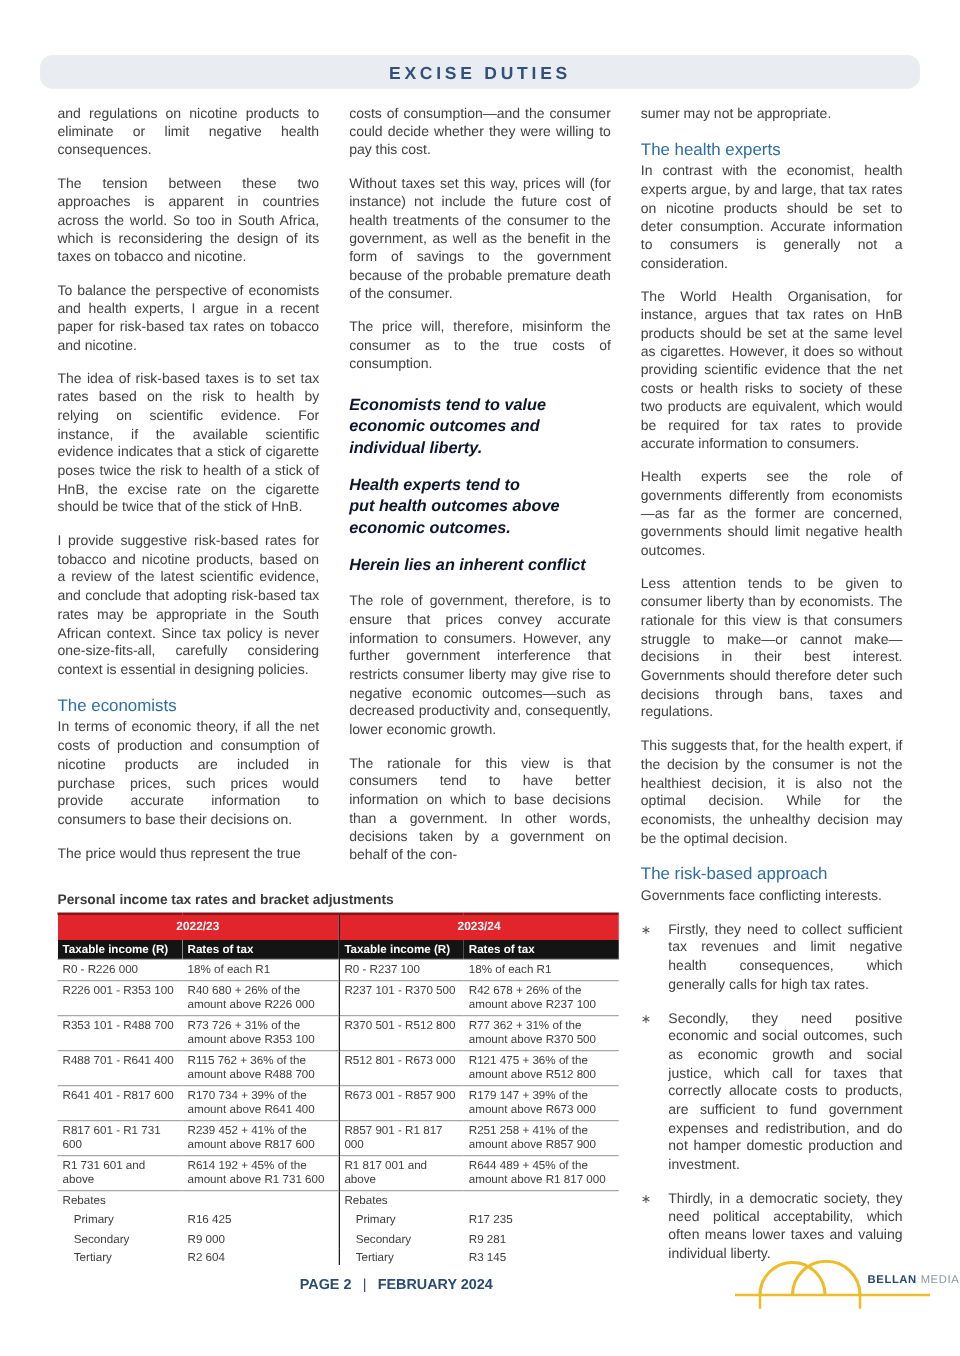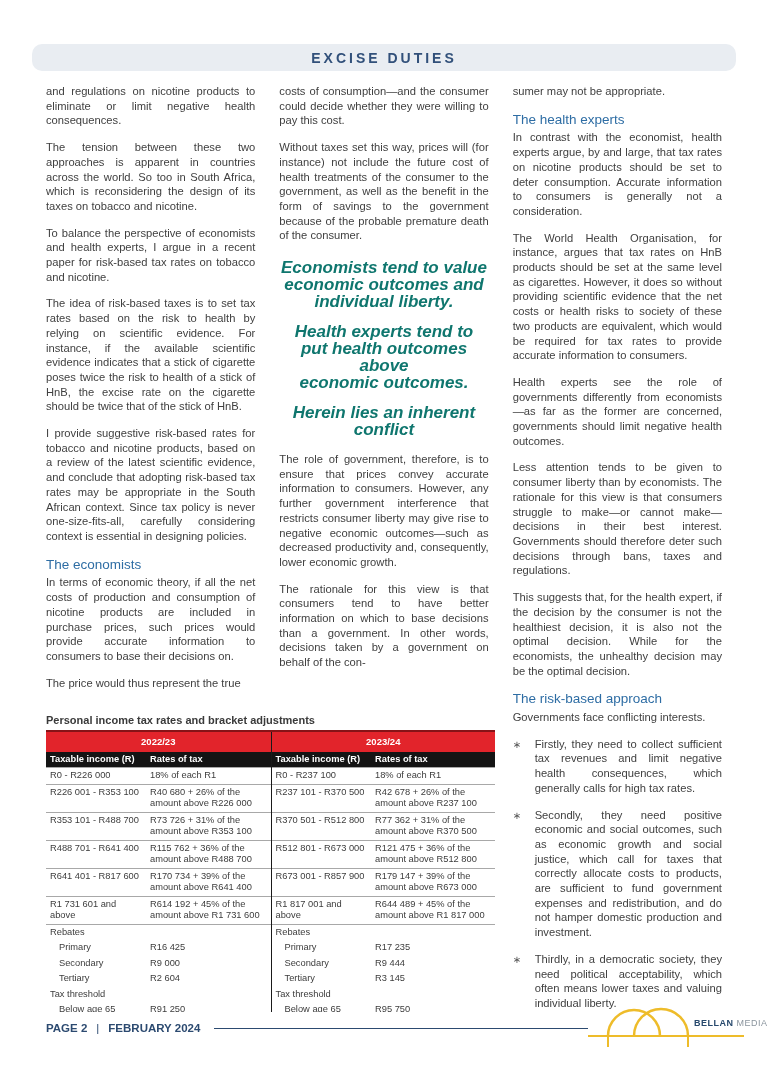--- a/index.html
+++ b/index.html
@@ -18,43 +18,43 @@
   }
   .band-title { font-size:14px; font-weight:600; letter-spacing:3px; color:#31507a; }
 
   
   .content { position:absolute; left:46px; top:84px; width:676px; display:flex; gap:24px; }
   .col { width:210px; font-size:11.2px; line-height:14.7px; text-align:justify; }
   .col p.body { margin-bottom:12px; }
   h2.sec { font-size:13.5px; font-weight:400; color:#2e6da4; text-align:left; margin:14px 0 3px 0; }
   .quote-block { margin:16px 0 14px 0; }
   .quote-block p {
-    color:#0f766e; font-style:italic; font-weight:600; text-align:center;
-    font-size:17px; line-height:17px; white-space:pre-line; margin-bottom:13px;
+    color:#0f172a; font-style:italic; font-weight:600; 
+    font-size:13px; line-height:17px; white-space:pre-line; margin-bottom:13px;
   }
   .bullet { display:flex; margin-bottom:12px; }
   .bullet .mk { width:22px; flex:none; color:#555; font-size:10px; text-align:left; padding-top:1px; }
   .bullet p { flex:1; }
 
   
   .table-block { position:absolute; left:46px; top:714px; width:452px; background:#fff; }
   .table-title { font-size:11px; font-weight:bold; color:#3a3a3a; margin-bottom:4px; }
   table.tax { width:449px; border-collapse:collapse; font-size:9.3px; line-height:11.5px; color:#3c3c3c; table-layout:fixed; border-bottom:2px solid #e2242b; }
   .tax th, .tax td { padding:2px 4px; vertical-align:top; text-align:left; overflow:hidden; }
   .tax tr.yr th { background:#e2242b; color:#fff; font-weight:bold; text-align:center; font-size:9.5px; padding:4px 0; border-top:2.5px solid #871317; }
   .tax tr.hd th { background:#141414; color:#fff; font-weight:bold; }
   .tax td.c2, .tax th.c2 { border-left:1px solid #1a1a1a; }
   .tax tbody.brackets td { border-top:1px solid #a8a8a8; }
   .tax tr.label-row td { border-top:1px solid #a8a8a8; font-weight:normal; }
   .tax tbody.sub td.c0, .tax tbody.sub td.c2 { padding-left:13px; }
   .source { font-size:9.3px; font-style:italic; color:#3c3c3c; margin-top:4px; }
 
   
   .footer { position:absolute; left:0; right:0; top:1012px; bottom:0; background:#fff; }
-  .footer-row { position:absolute; left:46px; top:10px; right:180px; display:flex; align-items:center; }
+  .footer-row { position:absolute; left:46px; top:10px; right:180px; display:flex; align-items:center;flex-direction:column; }
   .footer-text { font-size:11.5px; font-weight:bold; color:#2c4a70; white-space:nowrap; }
   .footer-text .sep { margin:0 9px; font-weight:normal; }
   .footer-rule { flex:1; border-top:1.5px solid #2c4a70; margin-left:14px; }
   .logo { position:absolute; right:22px; top:-6px; width:160px; height:52px; }
   .logo svg { position:absolute; left:0; top:0; }
   .logo-text { position:absolute; left:84px; top:12px; font-size:9px; letter-spacing:0.5px; white-space:nowrap; }
   .logo-text .b1 { color:#27496d; font-weight:bold;padding-left:24px; }
   .logo-text .b2 { color:#8b959e; font-weight:normal; margin-left:3px; }
 </style>
 </head>
@@ -73,20 +73,21 @@
     <p class="body">The idea of risk-based taxes is to set tax rates based on the risk to health by relying on scientific evidence. For instance, if the available scientific evidence indicates that a stick of cigarette poses twice the risk to health of a stick of HnB, the excise rate on the cigarette should be twice that of the stick of HnB.</p>
     <p class="body">I provide suggestive risk-based rates for tobacco and nicotine products, based on a review of the latest scientific evidence, and conclude that adopting risk-based tax rates may be appropriate in the South African context. Since tax policy is never one-size-fits-all, carefully considering context is essential in designing policies.</p>
     <h2 class="sec">The economists</h2>
     <p class="body">In terms of economic theory, if all the net costs of production and consumption of nicotine products are included in purchase prices, such prices would provide accurate information to consumers to base their decisions on.</p>
     <p class="body">The price would thus represent the true</p>
   </div>
 
   <div class="col">
     <p class="body">costs of consumption—and the consumer could decide whether they were willing to pay this cost.</p>
     <p class="body">Without taxes set this way, prices will (for instance) not include the future cost of health treatments of the consumer to the government, as well as the benefit in the form of savings to the government because of the probable premature death of the consumer.</p>
+    <p class="body">The price will, therefore, misinform the consumer as to the true costs of consumption.</p>
     <div class="quote-block">
       <p>Economists tend to value
 economic outcomes and
 individual liberty.</p>
       <p>Health experts tend to
 put health outcomes above
 economic outcomes.</p>
       <p>Herein lies an inherent conflict</p>
     </div>
     <p class="body">The role of government, therefore, is to ensure that prices convey accurate information to consumers. However, any further government interference that restricts consumer liberty may give rise to negative economic outcomes—such as decreased productivity and, consequently, lower economic growth.</p>
@@ -164,20 +165,26 @@
           <td class="c2">R512 801 - R673 000</td>
           <td class="c3">R121 475 + 36% of the amount above R512 800</td>
         </tr>
         <tr>
           <td class="c0">R641 401 - R817 600</td>
           <td class="c1">R170 734 + 39% of the amount above R641 400</td>
           <td class="c2">R673 001 - R857 900</td>
           <td class="c3">R179 147 + 39% of the amount above R673 000</td>
         </tr>
         <tr>
+          <td class="c0">R817 601 - R1 731 600</td>
+          <td class="c1">R239 452 + 41% of the amount above R817 600</td>
+          <td class="c2">R857 901 - R1 817 000</td>
+          <td class="c3">R251 258 + 41% of the amount above R857 900</td>
+        </tr>
+        <tr>
           <td class="c0">R1 731 601 and above</td>
           <td class="c1">R614 192 + 45% of the amount above R1 731 600</td>
           <td class="c2">R1 817 001 and above</td>
           <td class="c3">R644 489 + 45% of the amount above R1 817 000</td>
         </tr>
       </tbody>
     <tbody>
       <tr class="label-row">
         <td class="c0">Rebates</td>
         <td class="c1"></td>
@@ -189,21 +196,21 @@
         <tr>
           <td class="c0">Primary</td>
           <td class="c1">R16 425</td>
           <td class="c2">Primary</td>
           <td class="c3">R17 235</td>
         </tr>
         <tr>
           <td class="c0">Secondary</td>
           <td class="c1">R9 000</td>
           <td class="c2">Secondary</td>
-          <td class="c3">R9 444</td>
+          <td class="c3">R9 281</td>
         </tr>
         <tr>
           <td class="c0">Tertiary</td>
           <td class="c1">R2 604</td>
           <td class="c2">Tertiary</td>
           <td class="c3">R3 145</td>
         </tr>
       </tbody>
     <tbody>
       <tr class="label-row">

